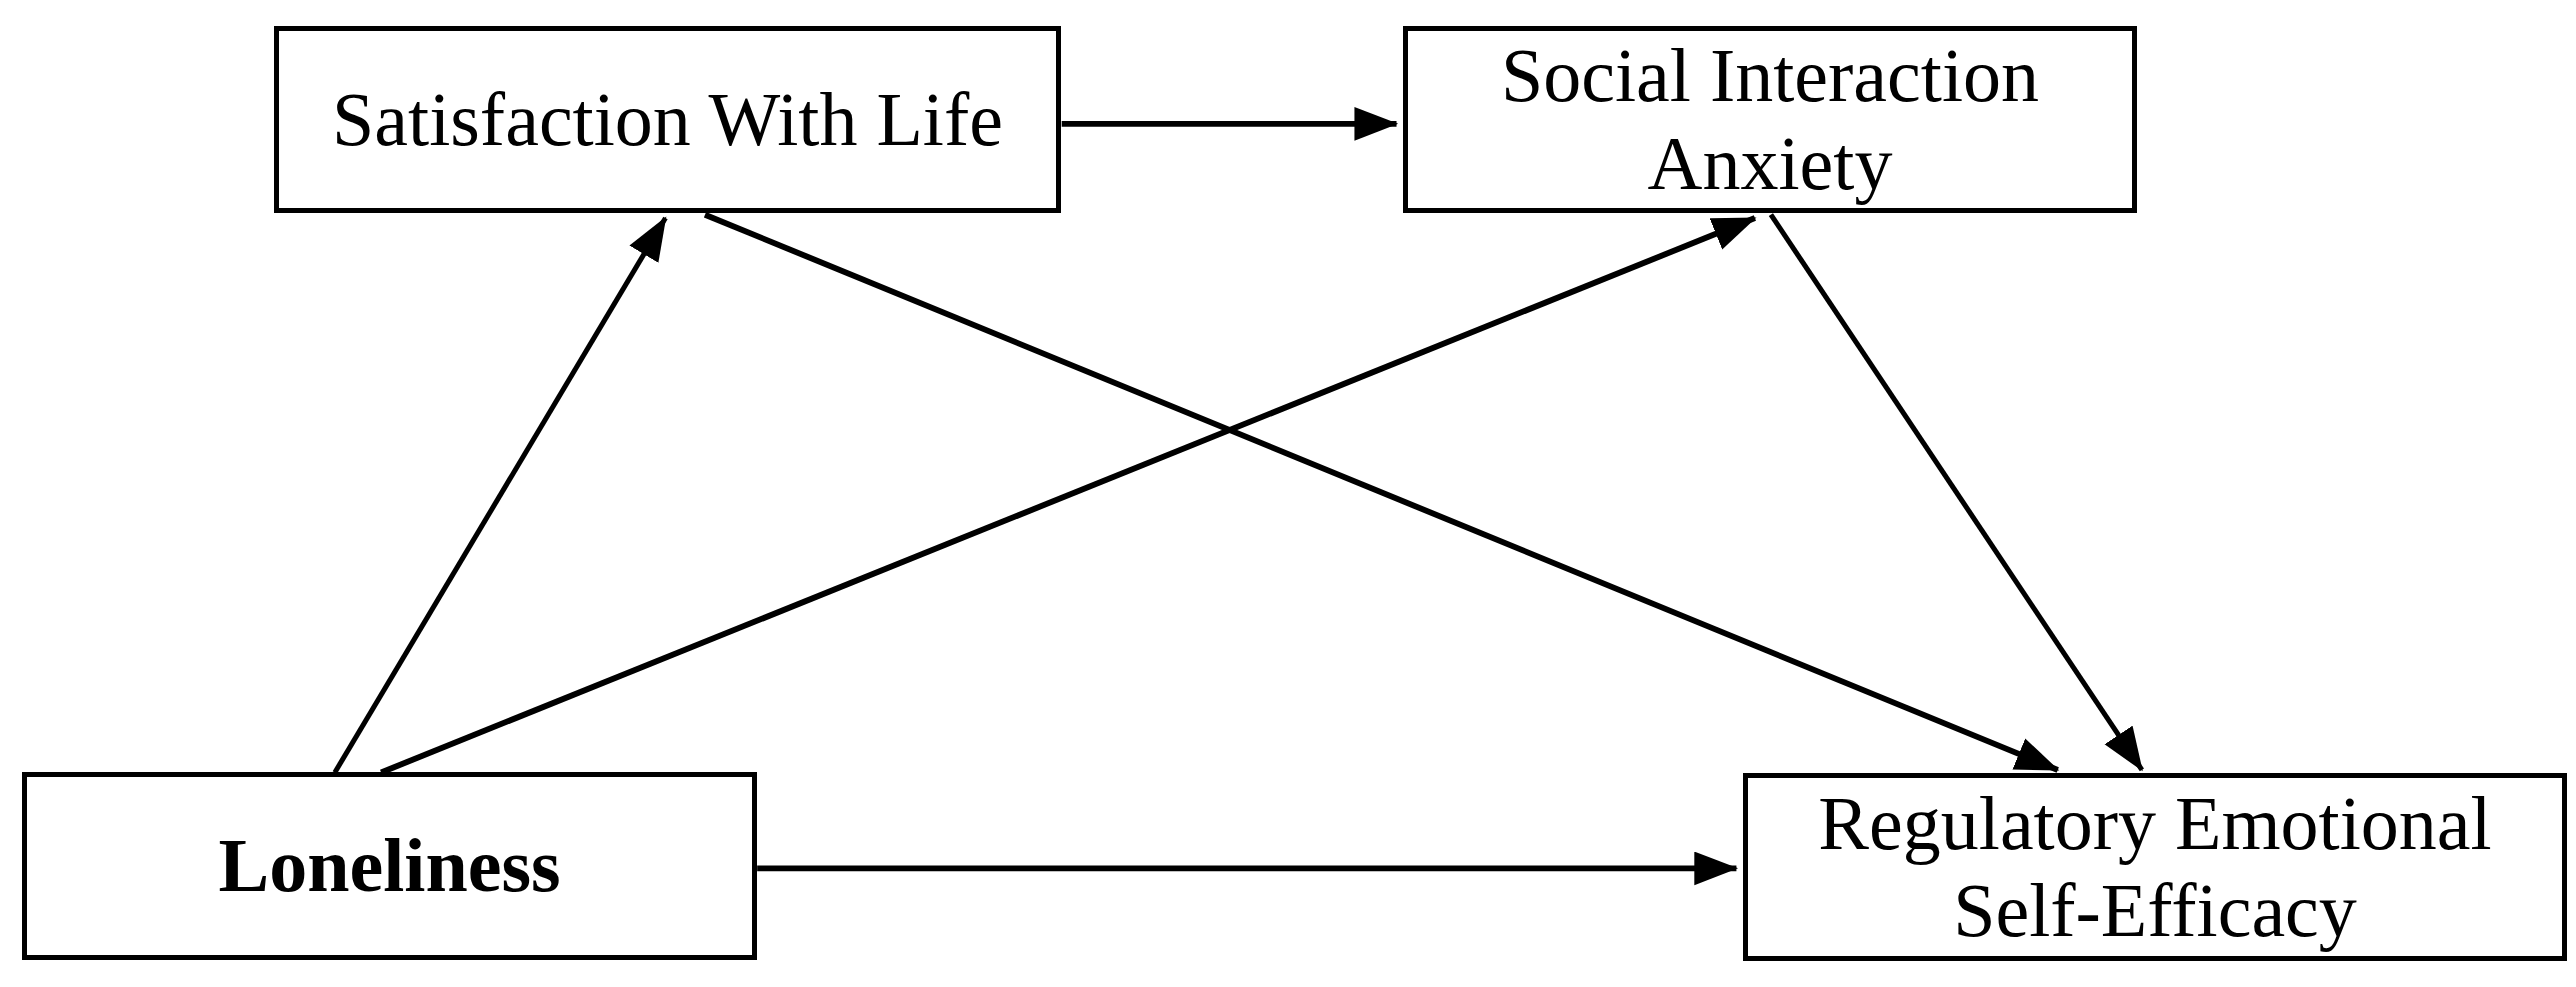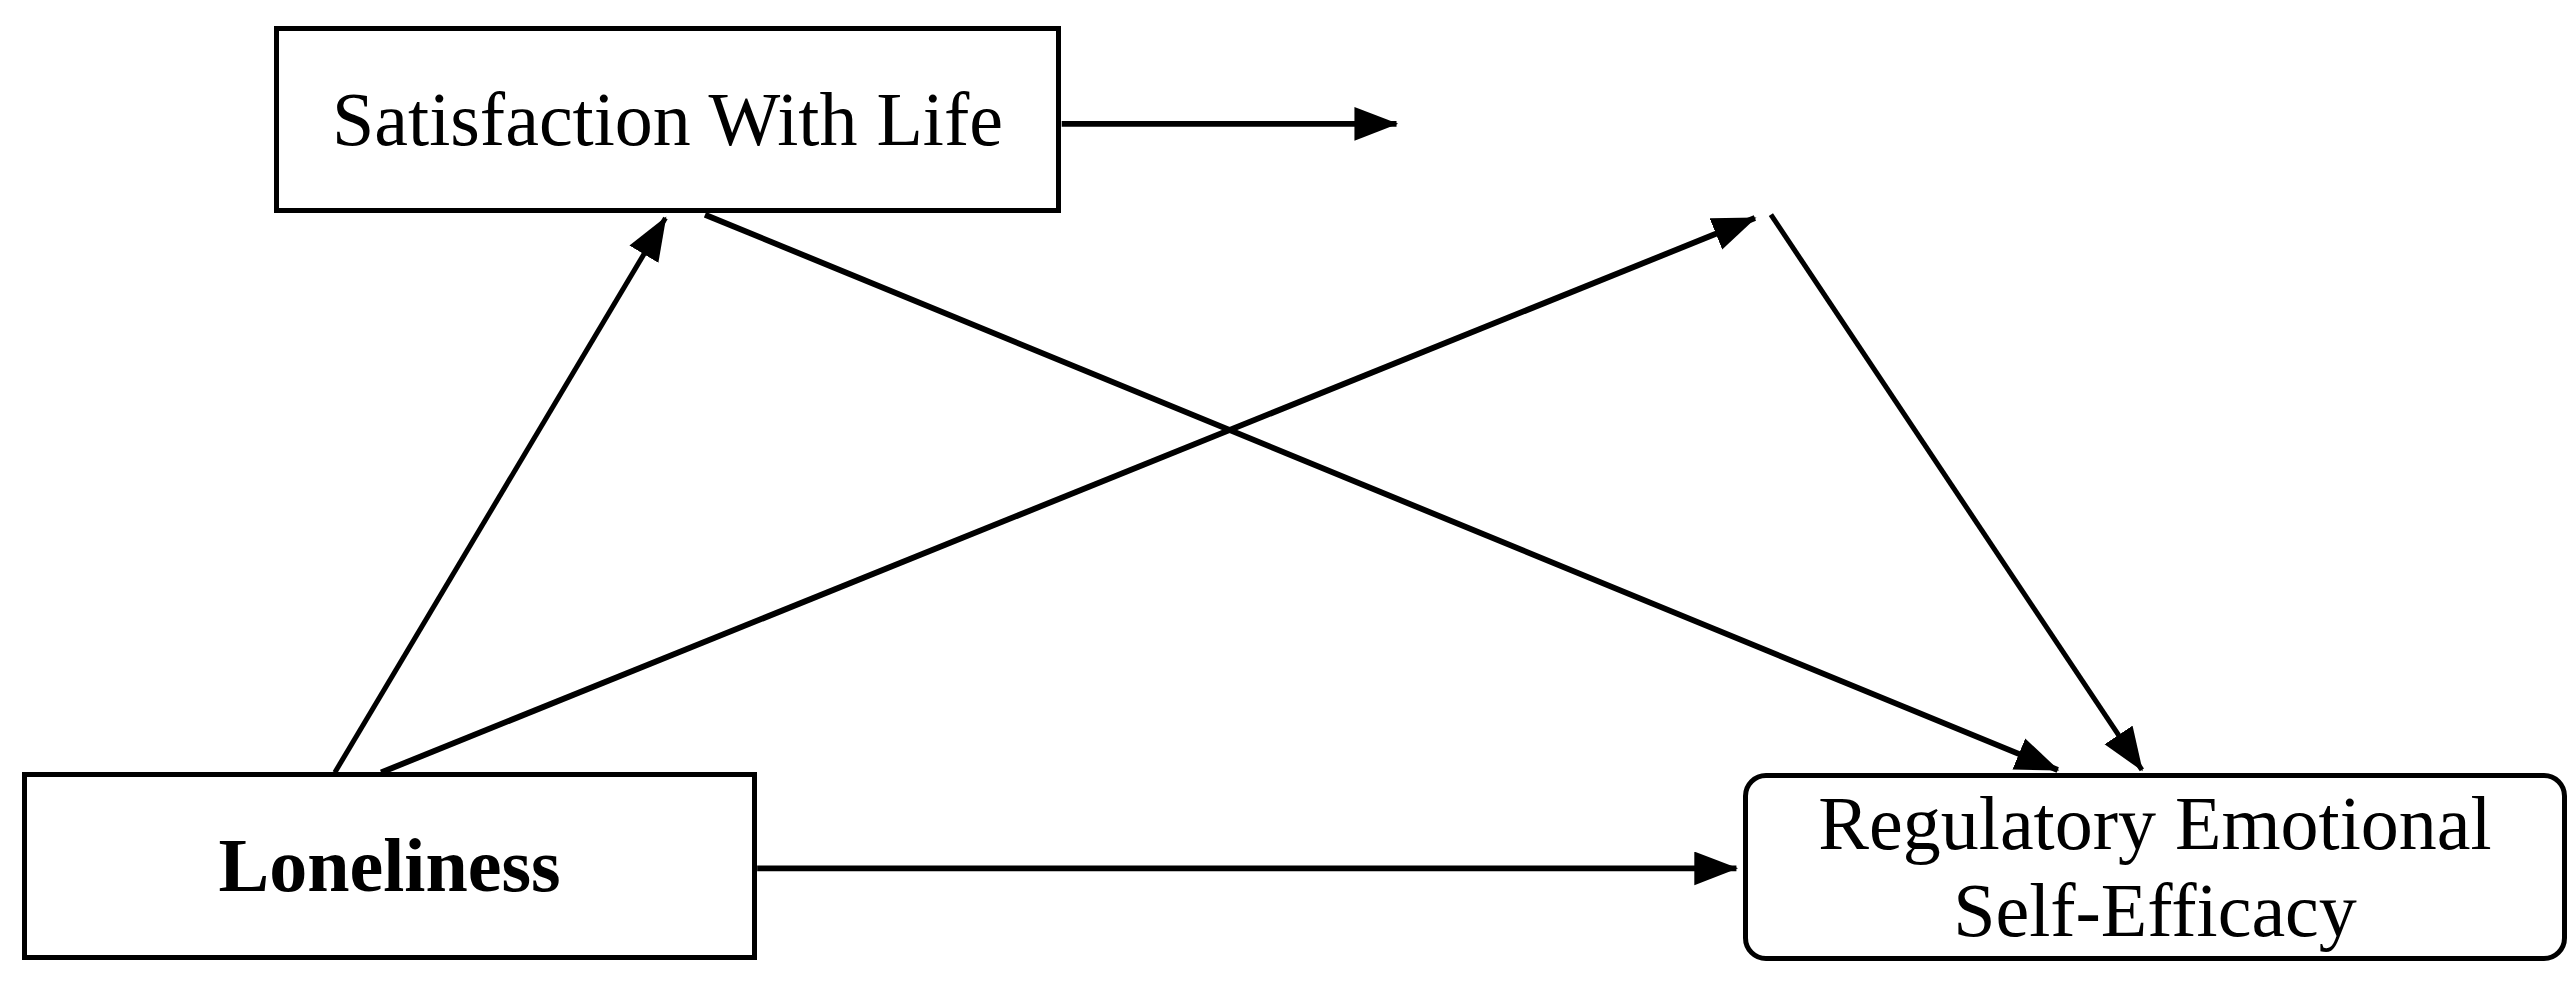--- a/index.html
+++ b/index.html
@@ -37,21 +37,21 @@
     justify-content: center;
     text-align: center;
     color: #000000;
     font-size: 76px;
     line-height: 1.15;
     white-space: pre-line;
   }
   .node-swl { left: 274px; top: 26px;  width: 787px; height: 187px; }
   .node-sia { left: 1403px; top: 26px; width: 734px; height: 187px; }
   .node-lon { left: 22px;  top: 772px; width: 735px; height: 188px; font-weight: bold; }
-  .node-res { left: 1743px; top: 773px; width: 824px; height: 188px; border-radius: 23px; }
+  .node-res { left: 1743px; top: 773px; width: 824px; height: 188px; }
 </style>
 </head>
 <body>
 
 <div class="diagram">
 
   <svg class="arrows-layer" viewBox="0 0 3062 1174" xmlns="http://www.w3.org/2000/svg">
     <defs>
       <marker id="arrowhead" markerUnits="userSpaceOnUse" markerWidth="56" markerHeight="44" refX="50" refY="20" orient="auto">
         <path d="M 0 0 L 52 20 L 0 40 z" fill="#000000"></path>
@@ -68,20 +68,24 @@
 
     <line x1="2105" y1="255" x2="2546" y2="915" stroke-width="6" class="edge" marker-end="url(#arrowhead)"></line>
 
     <line x1="900" y1="1032" x2="2064" y2="1032" stroke-width="7" class="edge" marker-end="url(#arrowhead)"></line>
   </svg>
 
   <div class="node node-swl">
     <span>Satisfaction With Life</span>
   </div>
 
+  <div class="node node-sia">
+    <span>Social Interaction
+Anxiety</span>
+  </div>
 
   <div class="node node-lon">
     <span>Loneliness</span>
   </div>
 
   <div class="node node-res">
     <span>Regulatory Emotional
 Self-Efficacy</span>
   </div>
 

